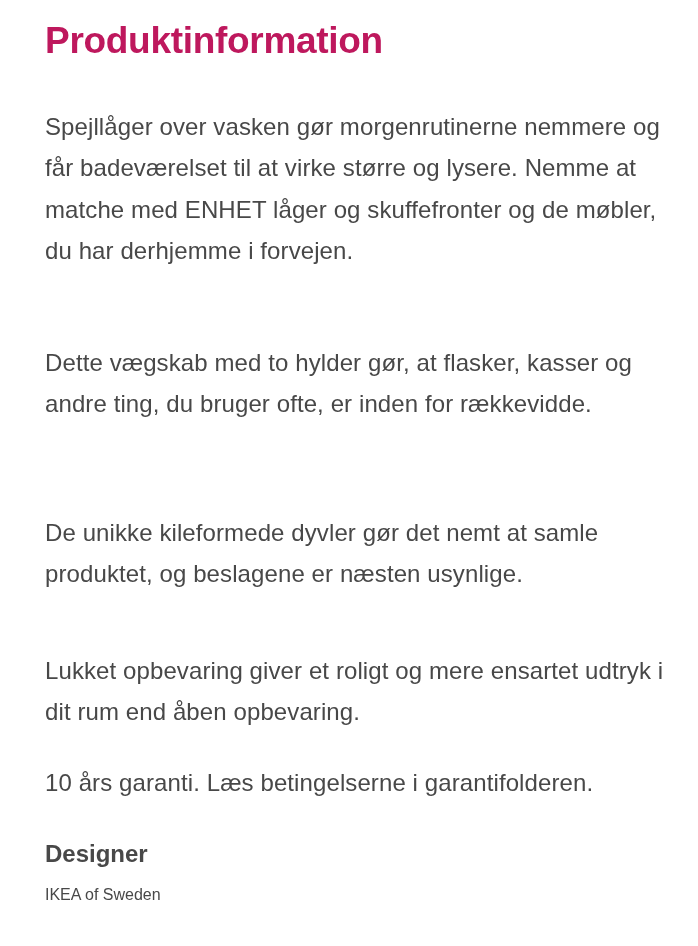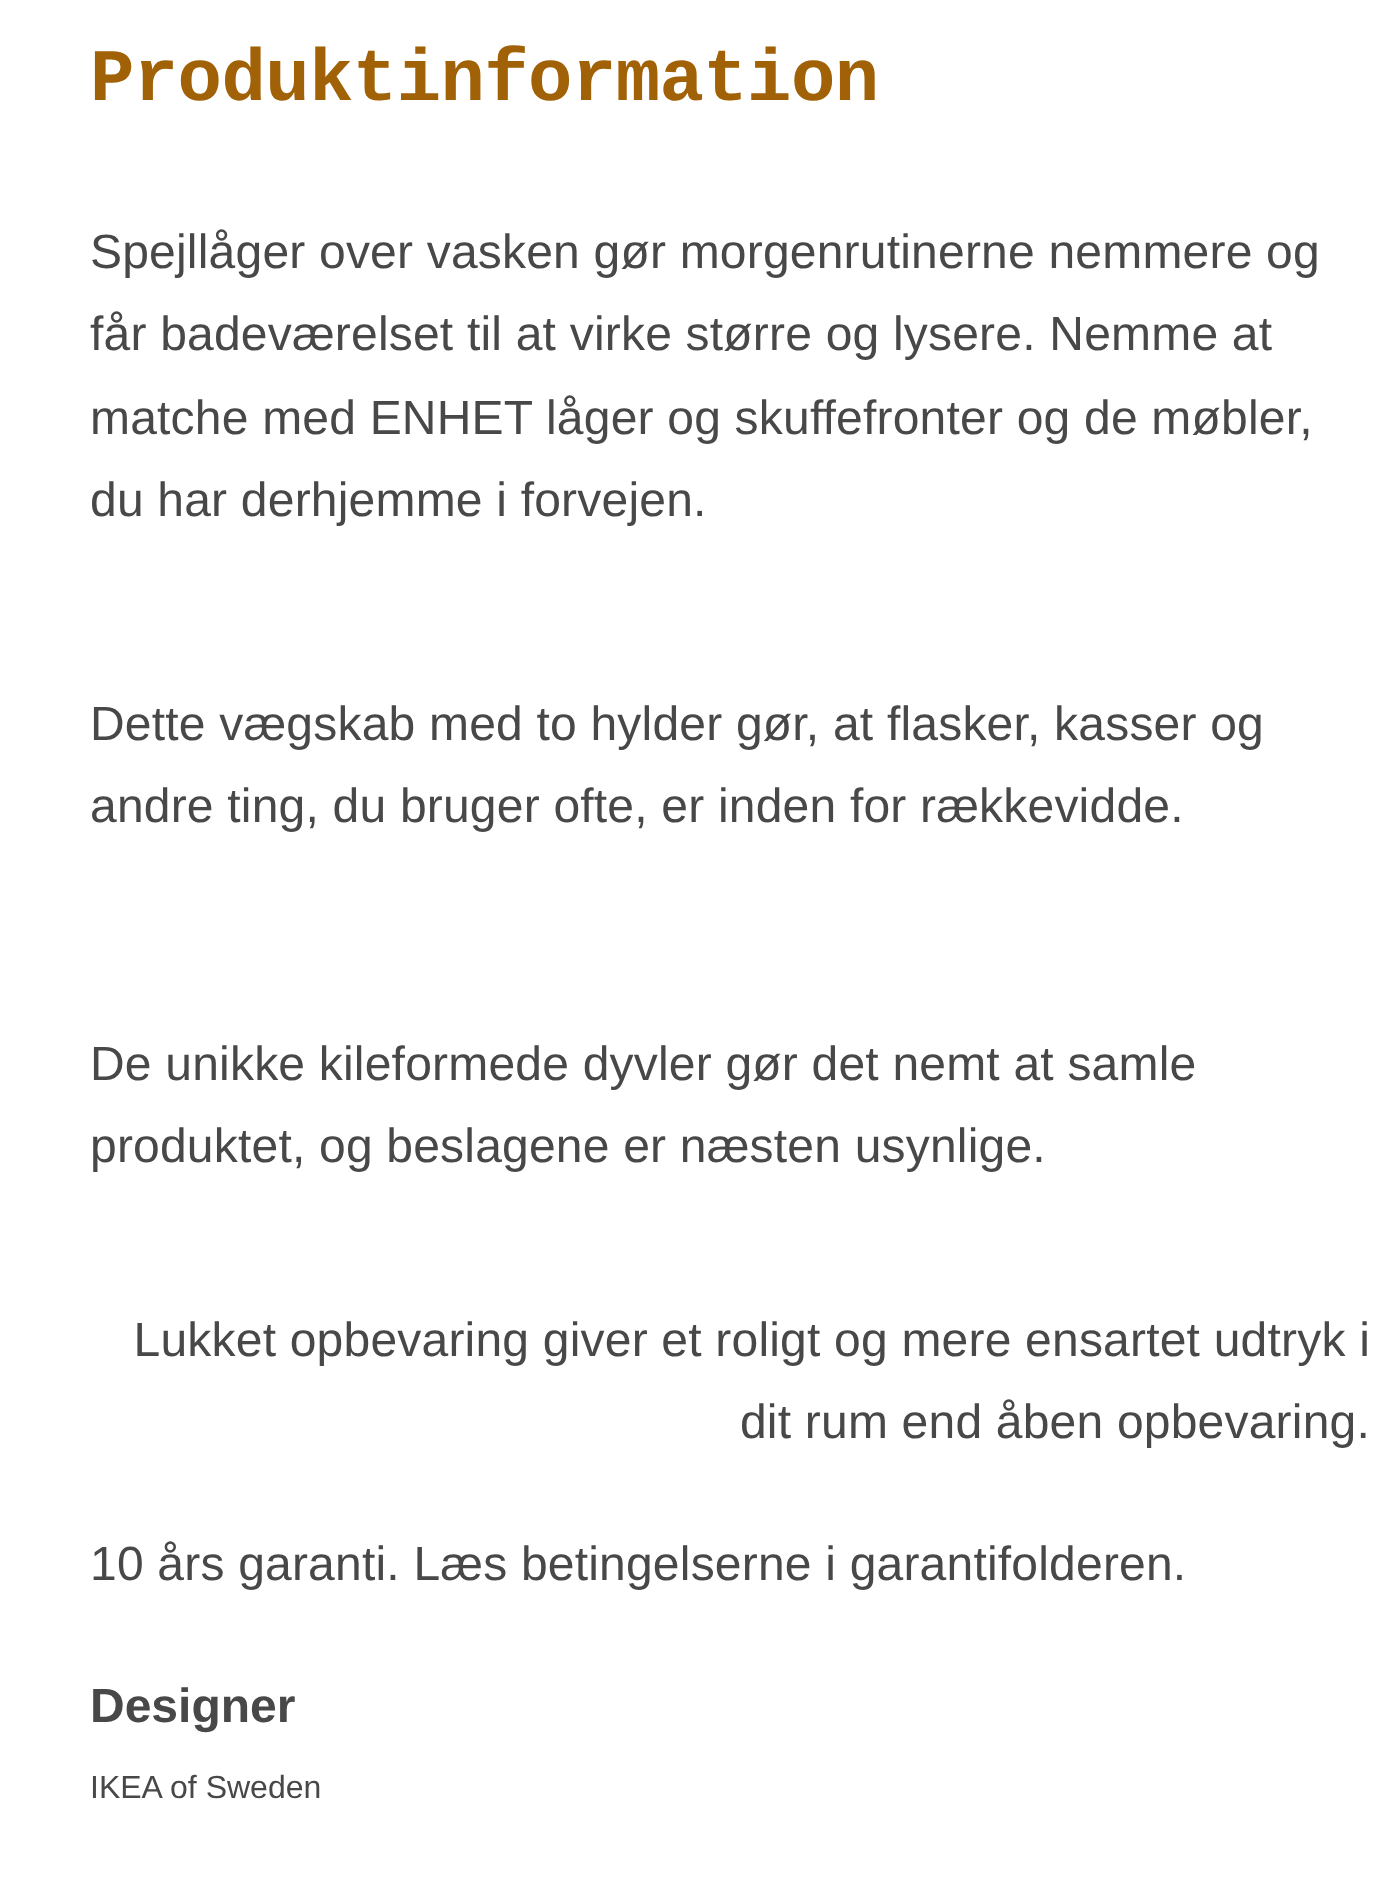--- a/index.html
+++ b/index.html
@@ -1,18 +1,18 @@
 <!DOCTYPE html>
 <html><head>
 <meta charset="utf-8">
 <style>
   html, body { margin:0; padding:0; background:#ffffff; }
   body { width:698px; height:946px; overflow:hidden; font-family:"Liberation Sans", sans-serif; color:#484848; }
   .wrap { position:absolute; left:45px; top:0; width:640px; }
-  h1 { margin:0; position:absolute; top:20px; left:0; font-size:37px; font-weight:bold; color:#a16207; letter-spacing:-0.3px; white-space:nowrap; font-family:Liberation Mono, monospace; }
+  h1 { margin:0; position:absolute; top:20px; left:0; font-size:37px; font-weight:bold; color:#be185d; letter-spacing:-0.3px; white-space:nowrap; font-family:Liberation Sans, sans-serif; }
   p { margin:0; font-size:24px; line-height:41.3px; font-family:"Liberation Sans", sans-serif; letter-spacing:0.1px; }
   .para { position:absolute; left:0; width:640px; }
   .designer-label { position:absolute; left:0; font-size:24px; font-weight:bold; line-height:41px; }
   .designer-name { position:absolute; left:0; font-size:16px; line-height:41px; }
 </style>
 </head>
 <body>
 
 <div class="wrap">
   <h1>Produktinformation</h1>
@@ -22,21 +22,21 @@
   </div>
 
   <div class="para" style="top:342px;">
     <p>Dette vægskab med to hylder gør, at flasker, kasser og andre ting, du bruger ofte, er inden for rækkevidde.</p>
   </div>
 
   <div class="para" style="top:512px;">
     <p>De unikke kileformede dyvler gør det nemt at samle produktet, og beslagene er næsten usynlige.</p>
   </div>
 
-  <div class="para" style="top:650px;text-align:right;">
+  <div class="para" style="top:650px;">
     <p>Lukket opbevaring giver et roligt og mere ensartet udtryk i dit rum end åben opbevaring.</p>
   </div>
 
   <div class="para" style="top:762px; width:660px;">
     <p style="white-space:nowrap;">10 års garanti. Læs betingelserne i garantifolderen.</p>
   </div>
 
   <div class="designer-label" style="top:833px;">Designer</div>
   <div class="designer-name" style="top:874px;">IKEA of Sweden</div>
 </div>

